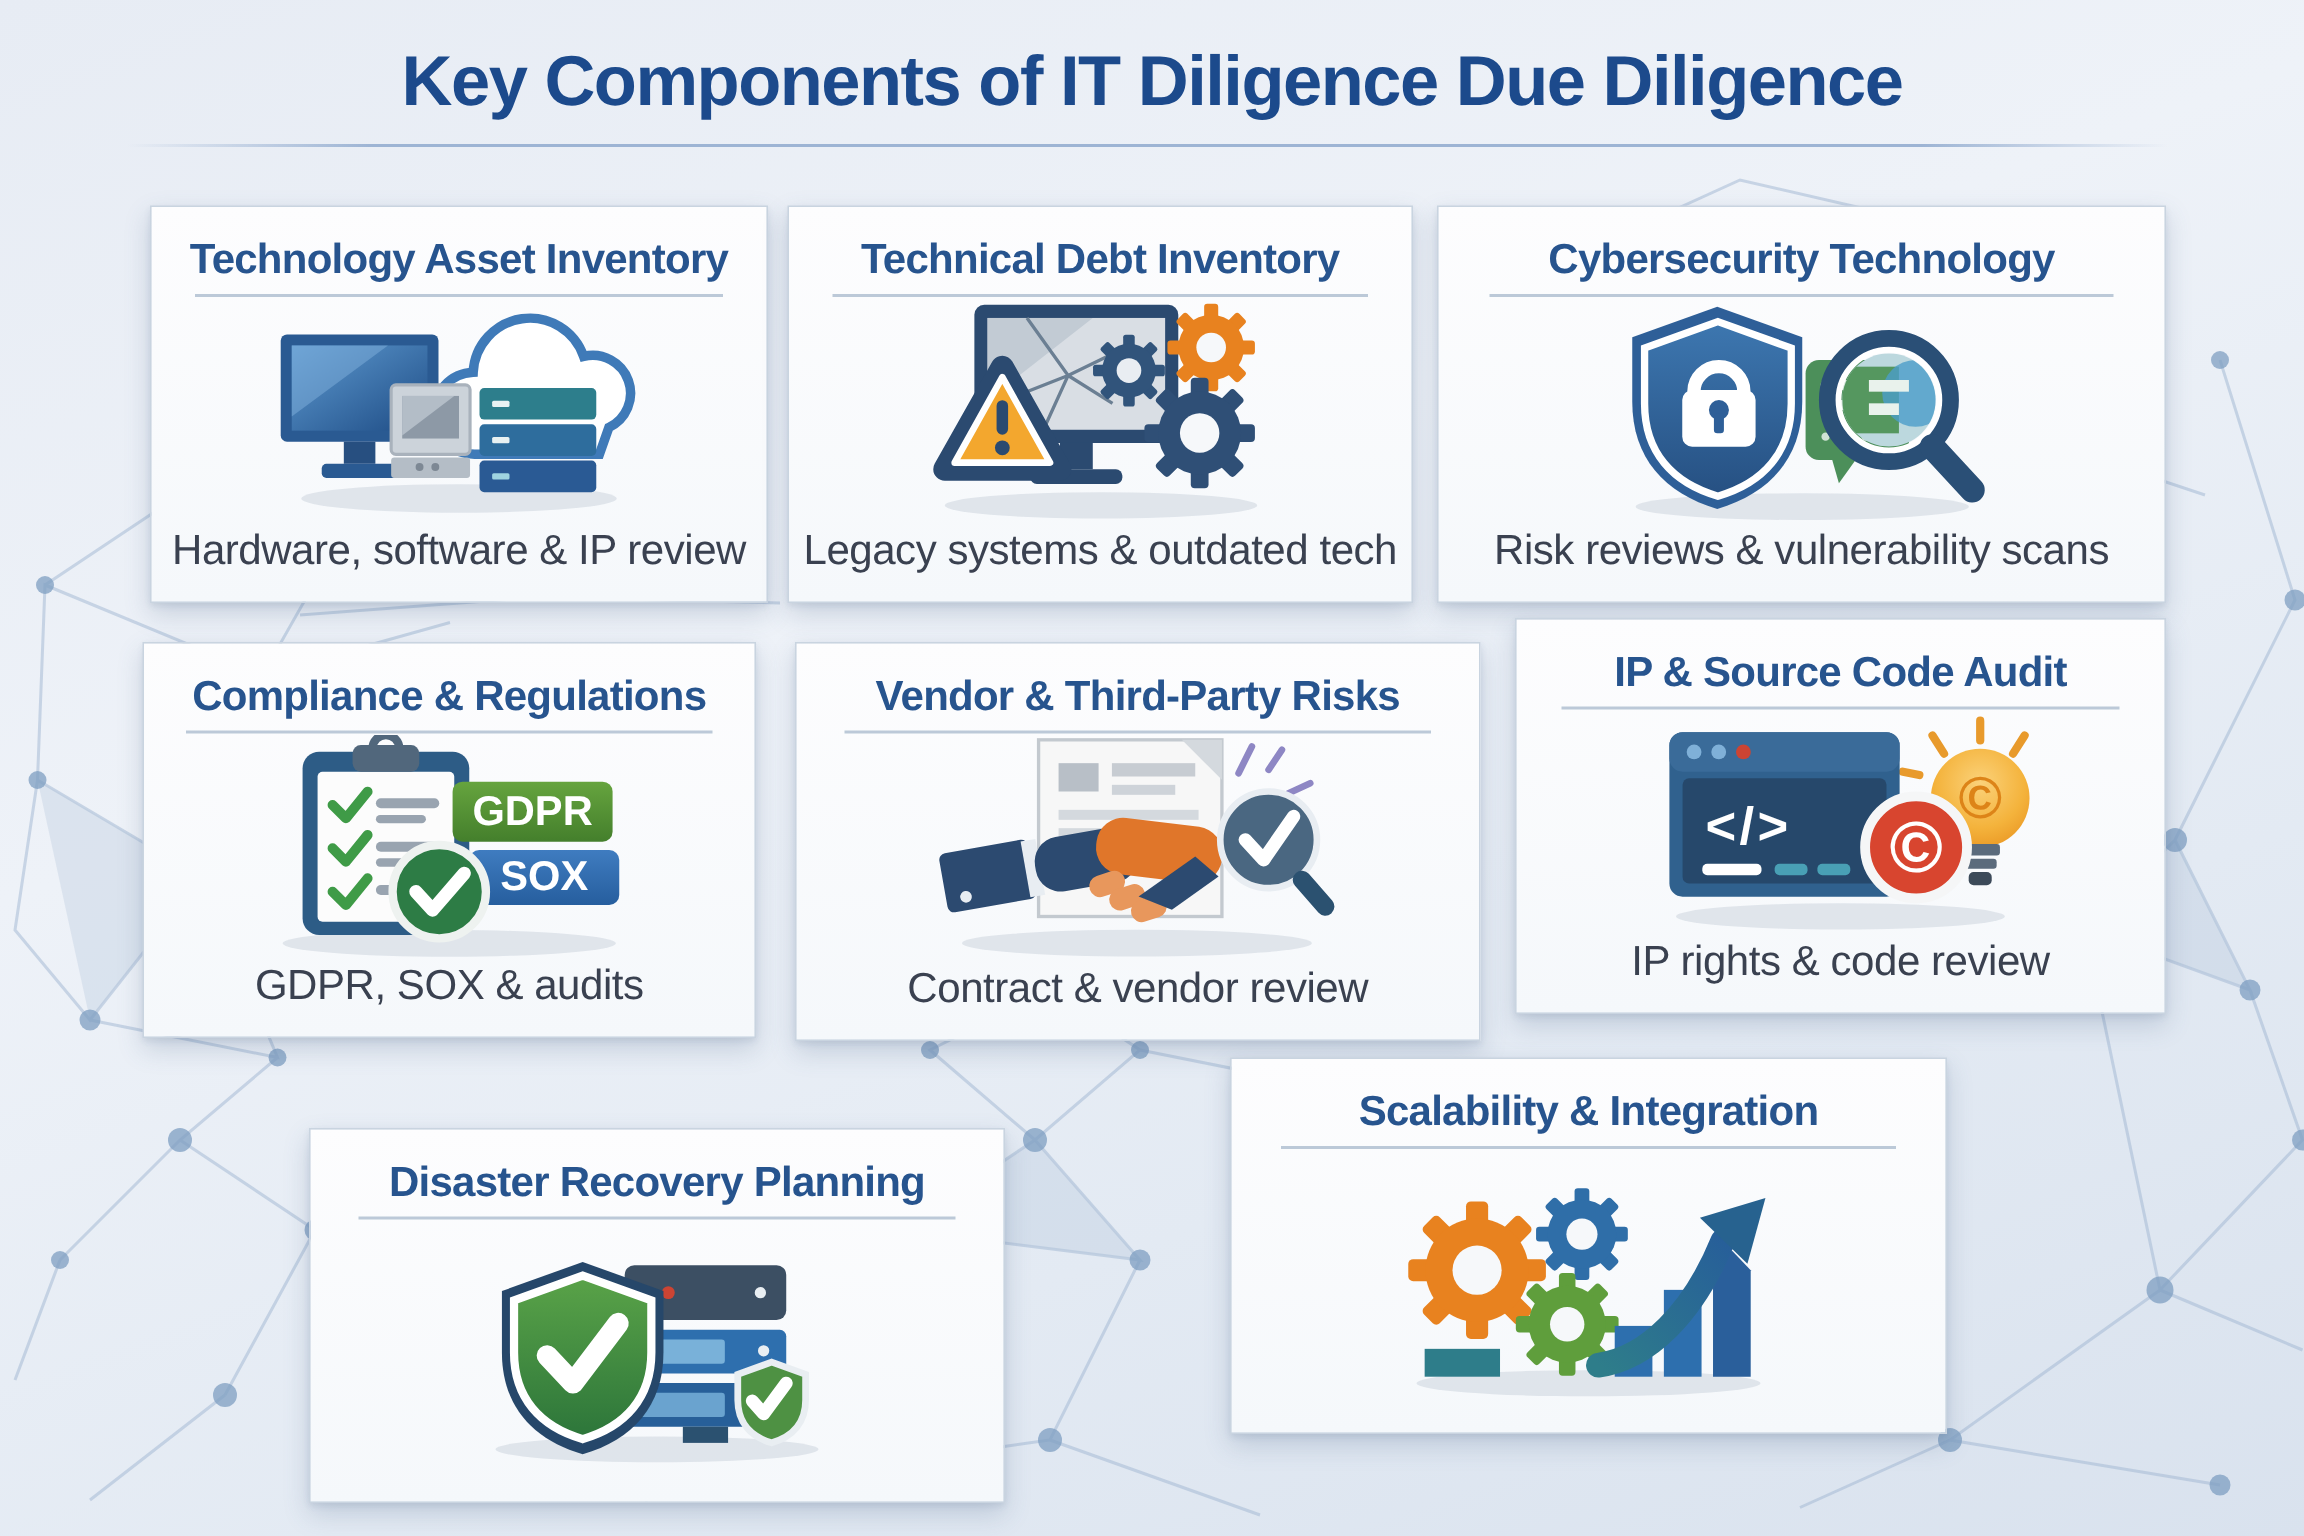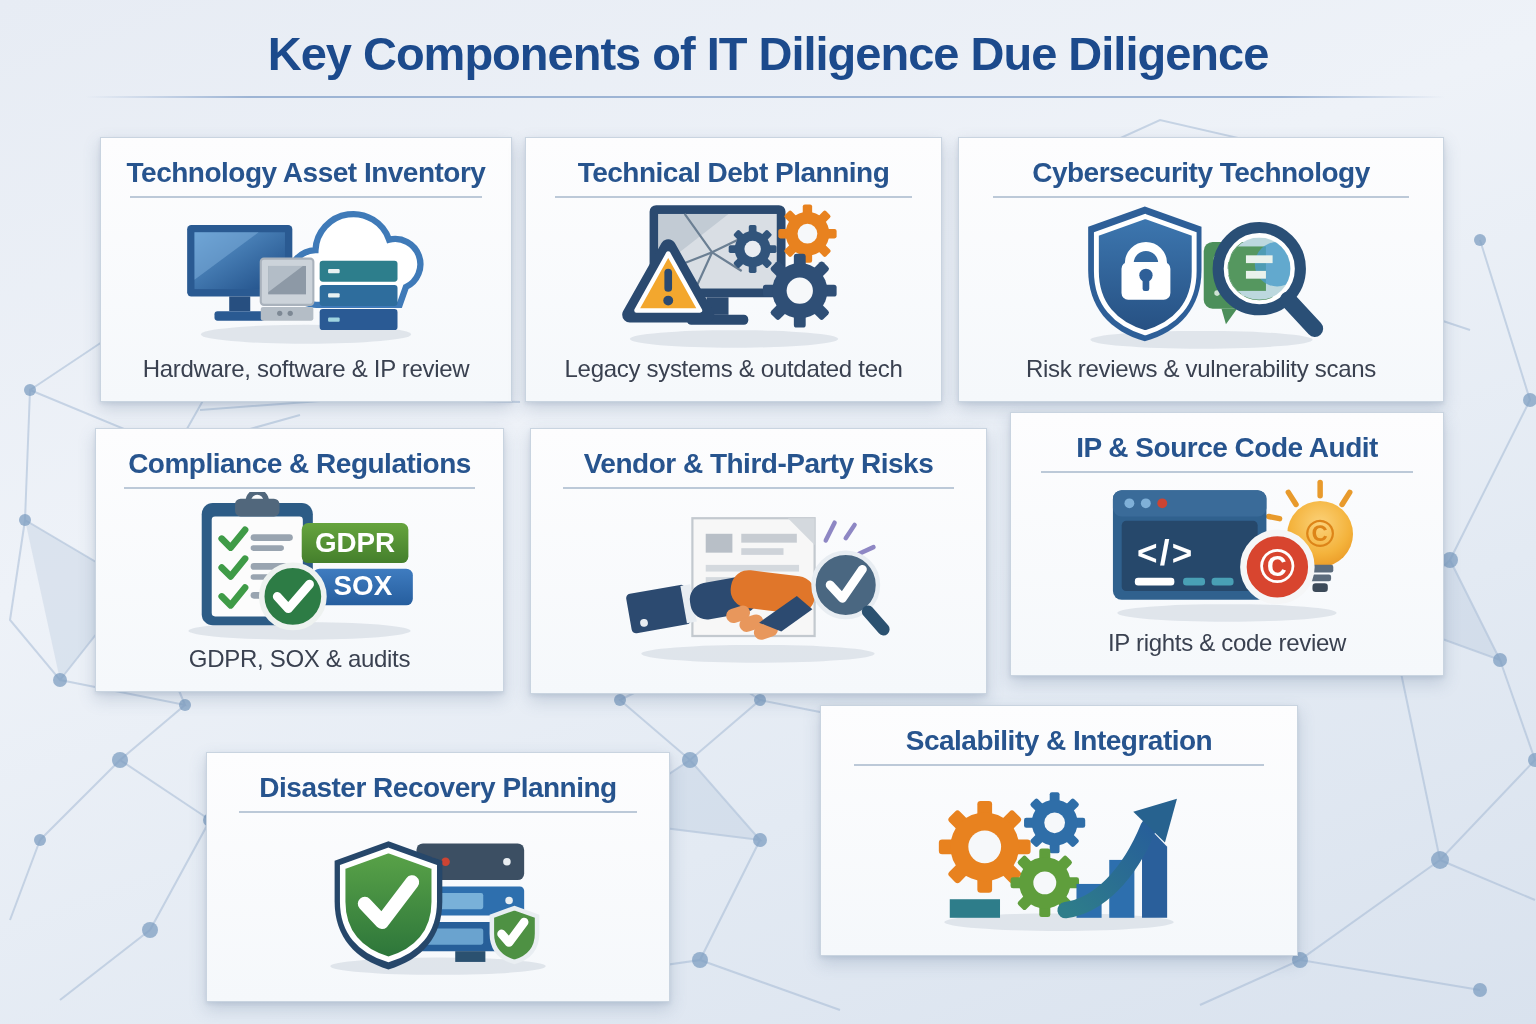--- a/index.html
+++ b/index.html
@@ -24,21 +24,21 @@
     box-shadow:0 7px 16px rgba(70,95,130,.22), 0 2px 4px rgba(70,95,130,.12);
     z-index:1;
   }
   .card-title{
     margin-top:20px;font-size:28px;font-weight:bold;letter-spacing:-.5px;
     color:#27548e;text-align:center;line-height:1.05;
   }
   .card-rule{width:86%;height:2px;background:#bcc9d8;margin-top:9px;}
   .icon-box{flex:1;display:flex;align-items:center;justify-content:center;width:100%;}
   .caption{
-    margin-bottom:18px;font-size:24px;font-weight:500;color:#3a4150;
+    margin-bottom:18px;font-size:28px;font-weight:500;color:#3a4150;
     letter-spacing:-.3px;text-align:center;
   }
   
   #card-0{left:100px;top:137px;width:410px;height:263px;}
   #card-1{left:525px;top:137px;width:415px;height:263px;}
   #card-2{left:958px;top:137px;width:484px;height:263px;}
   #card-3{left:95px;top:428px;width:407px;height:262px;}
   #card-4{left:530px;top:428px;width:455px;height:264px;}
   #card-5{left:1010px;top:412px;width:432px;height:262px;}
   #card-6{left:206px;top:706px;width:462px;height:248px;margin-top:46px;}
@@ -142,21 +142,21 @@
       <rect x="128" y="98" width="74" height="20" rx="3" fill="#2a5a94"></rect>
       <rect x="136" y="60" width="11" height="4" rx="1" fill="#e8f1f2"></rect>
       <rect x="136" y="83" width="11" height="4" rx="1" fill="#e8f1f2"></rect>
       <rect x="136" y="106" width="11" height="4" rx="1" fill="#9fd4e0"></rect>
     </svg>
   </div>
   <div class="caption">Hardware, software &amp; IP review</div>
 </div>
 
 <div class="card" id="card-1">
-  <div class="card-title">Technical Debt Planning</div>
+  <div class="card-title">Technical Debt Inventory</div>
   <div class="card-rule"></div>
   <div class="icon-box">
     <svg width="240" height="148" viewBox="0 0 210 135">
       <ellipse cx="105" cy="124" rx="95" ry="8" fill="#c3ccd8" opacity="0.45"></ellipse>
       <rect x="28" y="2" width="124" height="84" rx="6" fill="#2b4a70"></rect>
       <rect x="36" y="10" width="108" height="68" fill="#d9dee4"></rect>
       <path d="M36 10 L100 10 L36 60 Z" fill="#c2cbd4"></path>
       <g stroke="#6b7f93" stroke-width="2" fill="none">
         <path d="M60 10 L85 45 L70 78 M85 45 L120 28 M85 45 L112 62 M85 45 L52 58"></path>
       </g>
@@ -297,20 +297,21 @@
         <rect x="88" y="82" width="22" height="13" rx="6.5" transform="rotate(-18 99 88)"></rect>
         <rect x="100" y="90" width="22" height="13" rx="6.5" transform="rotate(-18 111 96)"></rect>
         <rect x="113" y="97" width="22" height="13" rx="6.5" transform="rotate(-18 124 103)"></rect>
       </g>
       <path d="M118 96 L152 72 L166 84 L138 104 Z" fill="#2c4a70"></path>
       <circle cx="196" cy="62" r="29" fill="#4a6781" stroke="#e8edf2" stroke-width="4"></circle>
       <polyline points="182,62 193,74 211,48" stroke="#fff" stroke-width="8" fill="none" stroke-linecap="round" stroke-linejoin="round"></polyline>
       <line x1="216" y1="86" x2="230" y2="102" stroke="#2b5170" stroke-width="11" stroke-linecap="round"></line>
     </svg>
   </div>
+  <div class="caption">Contract &amp; vendor review</div>
 </div>
 
 <div class="card" id="card-5">
   <div class="card-title">IP &amp; Source Code Audit</div>
   <div class="card-rule"></div>
   <div class="icon-box">
     <svg width="255" height="148" viewBox="0 0 225 135">
       <defs>
         <radialGradient id="bulbg" cx="0.5" cy="0.35" r="0.75">
           <stop offset="0" stop-color="#fbd27a"></stop>

